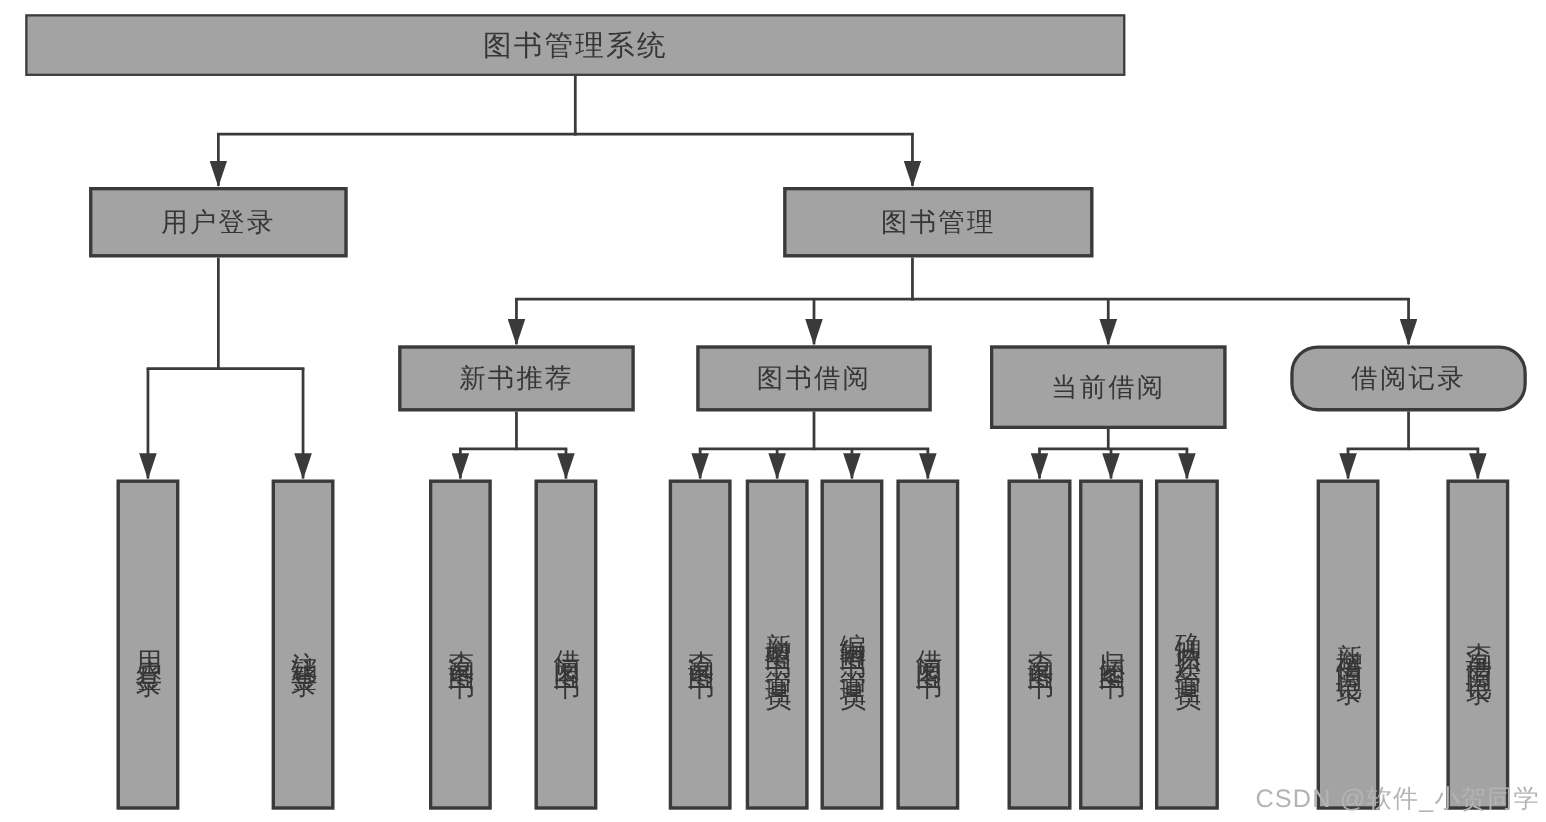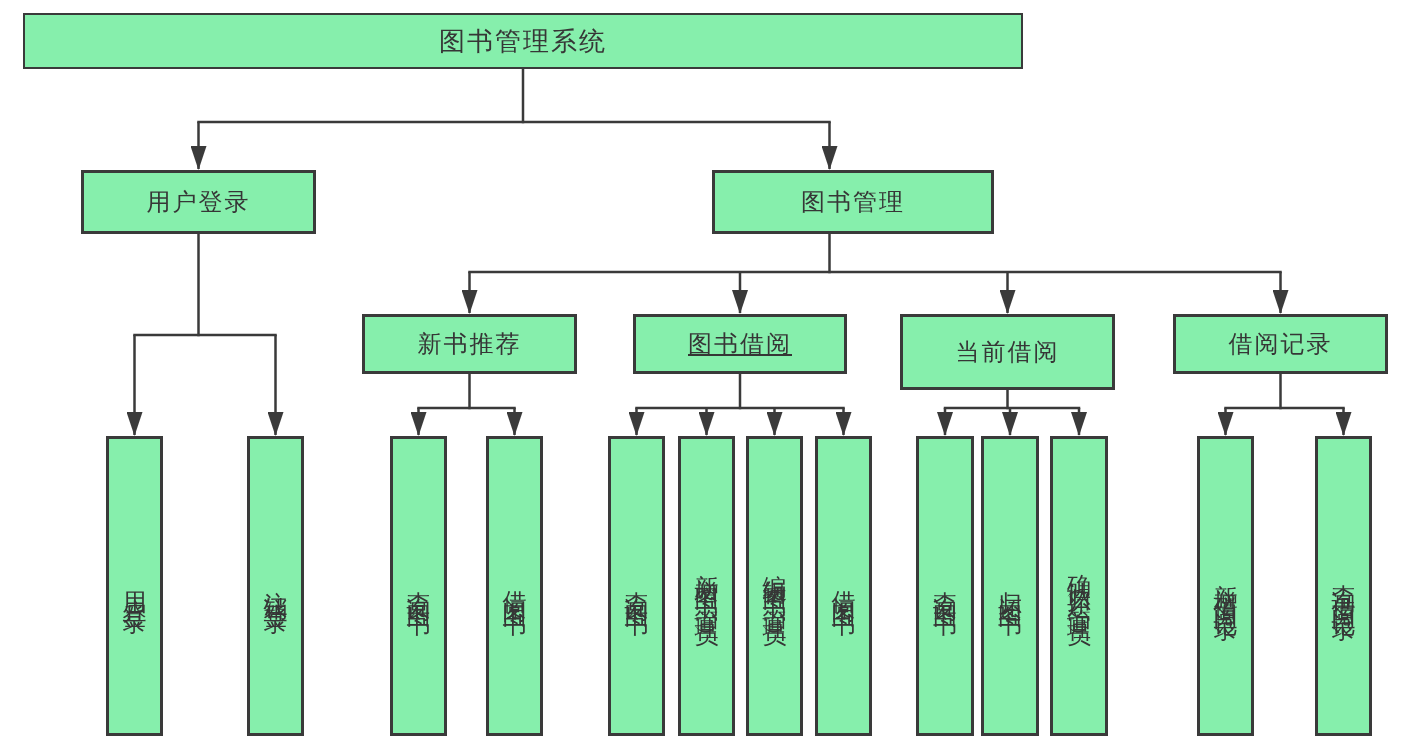--- a/index.html
+++ b/index.html
@@ -7,21 +7,21 @@
     position:relative;
     width:1405px;height:747px;
     background:#fff;
     overflow:hidden;
     font-family:"Liberation Sans","DejaVu Sans",sans-serif;
   }
   #connectors{position:absolute;left:0;top:0;width:1405px;height:747px;}
   .node{
     position:absolute;
     box-sizing:border-box;
-    background:#86efac;
+    background:#a3a3a3;
     border:3px solid #3a3a3a;
     display:flex;
     align-items:center;
     justify-content:center;
     color:#363636;
     font-size:24px;
     letter-spacing:2px;
     z-index:2;
   }
   .node.root{border-width:2px;font-size:26px;}
@@ -90,26 +90,27 @@
   </svg>
   <div id="node-layer">
       <div class="node h root" style="left: 23px; top: 13px; width: 1000px; height: 56px;">图书管理系统</div>
       <div class="node h" style="left: 81px; top: 170px; width: 235px; height: 64px;">用户登录</div>
       <div class="node v" style="left: 106px; top: 436px; width: 57px; height: 300px;">用户登录</div>
       <div class="node v" style="left: 247px; top: 436px; width: 57px; height: 300px;">注销登录</div>
       <div class="node h" style="left: 712px; top: 170px; width: 282px; height: 64px;">图书管理</div>
       <div class="node h" style="left: 362px; top: 314px; width: 215px; height: 60px;">新书推荐</div>
       <div class="node v" style="left: 390px; top: 436px; width: 57px; height: 300px;">查询图书</div>
       <div class="node v" style="left: 486px; top: 436px; width: 57px; height: 300px;">借阅图书</div>
-      <div class="node h" style="left: 633px; top: 314px; width: 214px; height: 60px; text-decoration: underline;">图书借阅</div>
+      <div class="node h" style="left: 633px; top: 314px; width: 214px; height: 60px;">图书借阅</div>
       <div class="node v" style="left: 608px; top: 436px; width: 57px; height: 300px;">查询图书</div>
       <div class="node v" style="left: 678px; top: 436px; width: 57px; height: 300px;">新增图书（管理员）</div>
       <div class="node v" style="left: 746px; top: 436px; width: 57px; height: 300px;">编辑图书（管理员）</div>
       <div class="node v" style="left: 815px; top: 436px; width: 57px; height: 300px;">借阅图书</div>
       <div class="node h" style="left: 900px; top: 314px; width: 215px; height: 76px;">当前借阅</div>
       <div class="node v" style="left: 916px; top: 436px; width: 58px; height: 300px;">查询图书</div>
       <div class="node v" style="left: 981px; top: 436px; width: 58px; height: 300px;">归还图书</div>
       <div class="node v" style="left: 1050px; top: 436px; width: 58px; height: 300px;">确认归还（管理员）</div>
-      <div class="node h" style="left: 1173px; top: 314px; width: 215px; height: 60px;">借阅记录</div>
+      <div class="node h" style="left: 1173px; top: 314px; width: 215px; height: 60px; border-radius: 25px;">借阅记录</div>
       <div class="node v" style="left: 1197px; top: 436px; width: 57px; height: 300px;">新增借阅记录</div>
       <div class="node v" style="left: 1315px; top: 436px; width: 57px; height: 300px;">查询借阅记录</div>
     </div>
+  <div id="watermark" style="color: rgb(180, 180, 180);">CSDN @软件_小贺同学</div>
 </div>
 
 </body></html>

